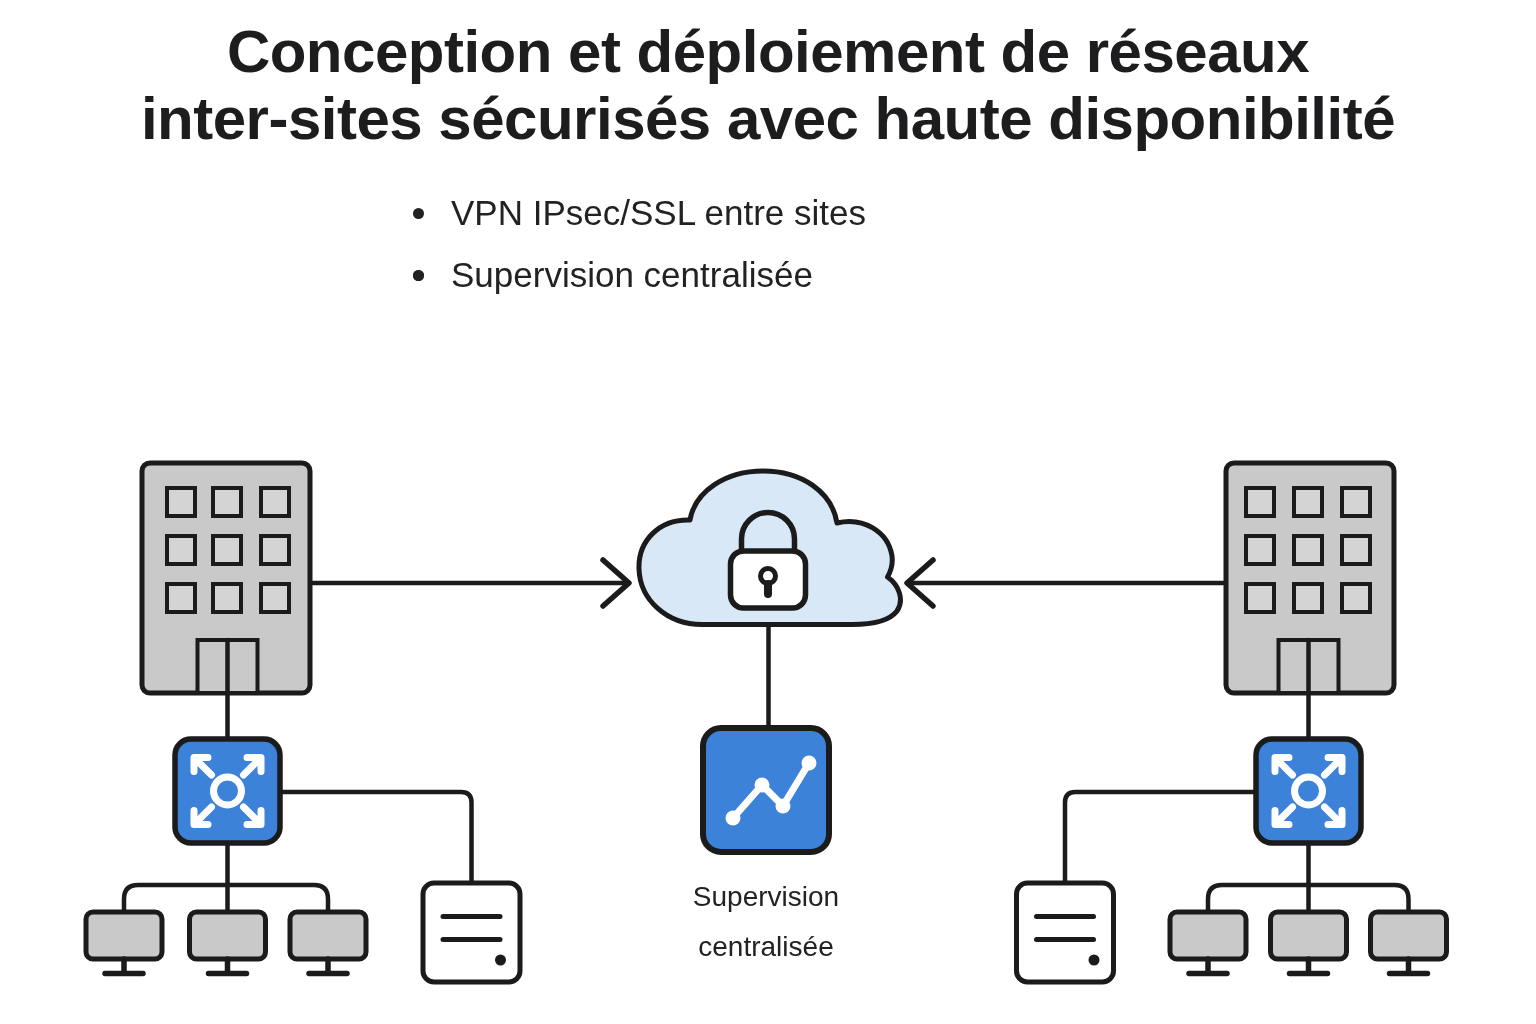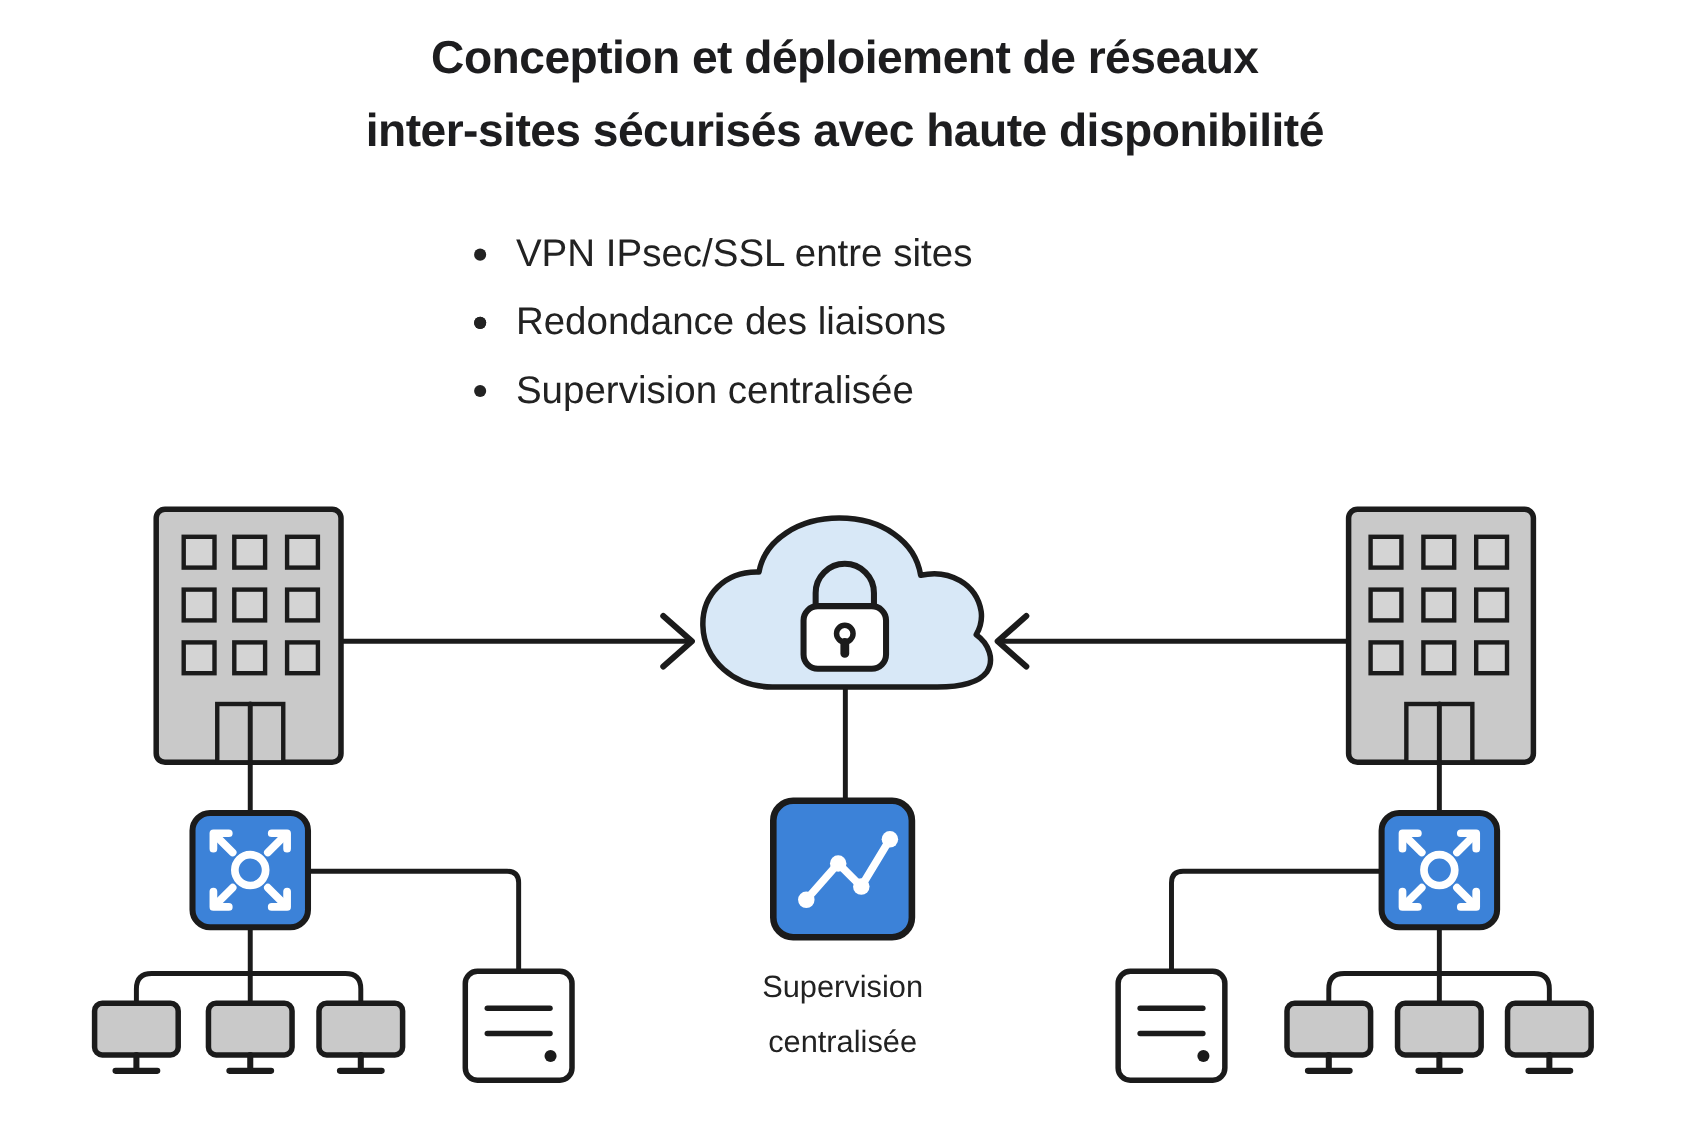--- a/index.html
+++ b/index.html
@@ -11,24 +11,24 @@
     --text-dark:#1d1d1f;
     --canvas-bg:#ffffff;
   }
   html,body{margin:0;padding:0;}
   .canvas{
     position:relative;width:1536px;height:1024px;background:var(--canvas-bg);
     overflow:hidden;font-family:"Liberation Sans", sans-serif;color:var(--text-dark);
   }
   .title{
     position:absolute;top:18px;left:0;width:1536px;text-align:center;
-    font-size:42px;font-weight:700;line-height:67px;letter-spacing:-0.5px;color:var(--text-dark);
+    font-size:60px;font-weight:700;line-height:67px;letter-spacing:-0.5px;color:var(--text-dark);
   }
   .bullets{
-    position:absolute;top:182px;left:413px;margin:18px;padding:0;list-style:none;
+    position:absolute;top:182px;left:413px;margin:0;padding:0;list-style:none;
   }
   .bullets li{
     position:relative;font-size:35px;line-height:62px;color:#222;padding-left:38px;white-space:nowrap;
   }
   .bullets .dot{
     position:absolute;left:0;top:26px;width:11px;height:11px;border-radius:50%;background:#222;
   }
   .diagram-svg{position:absolute;left:0;top:0;width:1536px;height:1024px;}
   .center-label{
     position:absolute;top:872px;left:566px;width:400px;text-align:center;
@@ -60,21 +60,20 @@
 <div class="canvas">
 
   <div class="title">
     <div>Conception et déploiement de réseaux</div>
     <div>inter-sites sécurisés avec haute disponibilité</div>
   </div>
 
   <ul class="bullets">
     <li><span class="dot"></span><span>VPN IPsec/SSL entre sites</span></li>
     <li><span class="dot"></span></li>
-    <li><span class="dot"></span><span>Redondance des liaisons</span></li>
     <li><span class="dot"></span><span>Supervision centralisée</span></li>
   </ul>
 
   <svg class="diagram-svg" viewBox="0 0 1536 1024">
 
     <g>
 
       <g>
         <path class="conn" d="M310,583 H626"></path>
         <path class="head" d="M603,560 L629,583 L603,606"></path>

